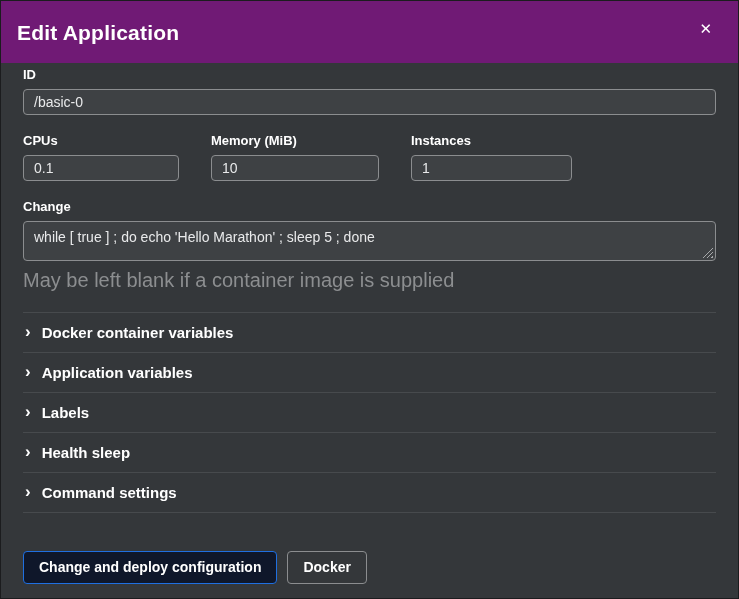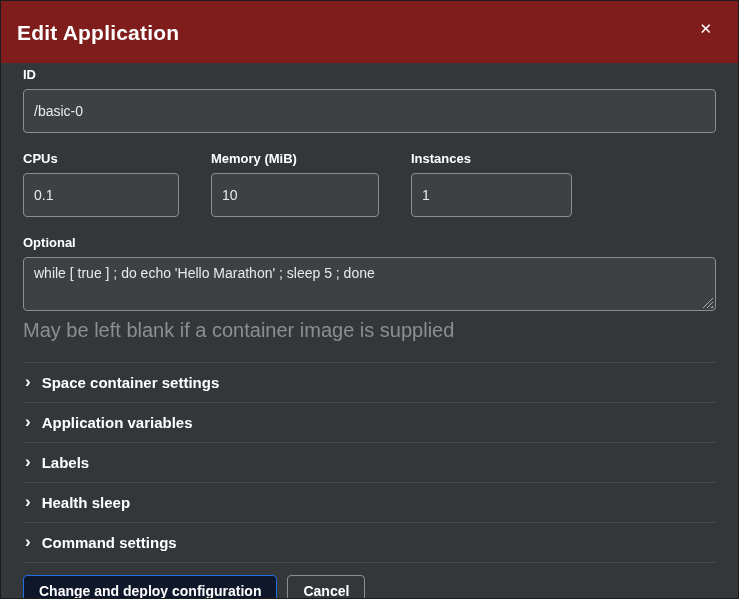--- a/index.html
+++ b/index.html
@@ -10,21 +10,21 @@
     background: #34373a;
     font-family: "Liberation Sans", sans-serif;
     color: #ffffff;
     overflow: hidden;
     border: 1px solid #1b1c1e;
   }
   .modal { width: 100%; height: 100%; display: flex; flex-direction: column; }
 
   
   .modal-header {
-    background: #7f1d1d;
+    background: #701a75;
     padding: 16px 24px 18px 16px;
     display: flex;
     align-items: flex-start;
     justify-content: space-between;
     flex: 0 0 auto;
   }
   .modal-title {
     font-size: 21px;
     font-weight: 600;
     letter-spacing: 0.2px;
@@ -55,33 +55,33 @@
     width: 100%;
     background: #3e4144;
     border: 1px solid #8b8d8f;
     border-radius: 4px;
     color: #e9eaeb;
     font-size: 14px;
     font-family: "Liberation Sans", sans-serif;
     padding: 6px 10px;
     outline: none;
   }
-  .text-input { height: 44px; }
+  .text-input { height: 26px; }
   .field-group { margin-bottom: 18px; }
 
   .grid-row {
     display: grid;
     grid-template-columns: 156px 168px 161px 1fr;
     column-gap: 32px;
     margin-bottom: 18px;
   }
 
   .textarea-wrap { position: relative; }
   .text-area {
-    height: 54px;
+    height: 40px;
     resize: none;
     line-height: 1.35;
     display: block;
   }
   .resize-corner {
     position: absolute;
     right: 3px;
     bottom: 3px;
     width: 11px;
     height: 11px;
@@ -167,32 +167,32 @@
         <label class="field-label">Memory (MiB)</label>
         <input class="text-input" type="text" value="10" style="">
       </div>
       <div>
         <label class="field-label">Instances</label>
         <input class="text-input" type="text" value="1" style="">
       </div>
     </div>
 
     <div>
-      <label class="field-label">Optional</label>
+      <label class="field-label">Change</label>
       <div class="textarea-wrap">
         <textarea class="text-area" style="">while [ true ] ; do echo 'Hello Marathon' ; sleep 5 ; done</textarea>
         <span class="resize-corner"></span>
       </div>
       <div class="help-text">May be left blank if a container image is supplied</div>
     </div>
 
     <div class="sections">
       <div class="section-row">
         <span class="chev">›</span>
-        <span class="section-label">Space container settings</span>
+        <span class="section-label">Docker container variables</span>
       </div>
       <div class="section-row">
         <span class="chev">›</span>
         <span class="section-label">Application variables</span>
       </div>
       <div class="section-row">
         <span class="chev">›</span>
         <span class="section-label">Labels</span>
       </div>
       <div class="section-row">
@@ -202,16 +202,16 @@
       <div class="section-row">
         <span class="chev">›</span>
         <span class="section-label">Command settings</span>
       </div>
     </div>
 
   </div>
 
   <div class="modal-footer">
     <button class="btn btn-primary">Change and deploy configuration</button>
-    <button class="btn btn-secondary">Cancel</button>
+    <button class="btn btn-secondary">Docker</button>
   </div>
 
 </div>
 
 </body></html>

